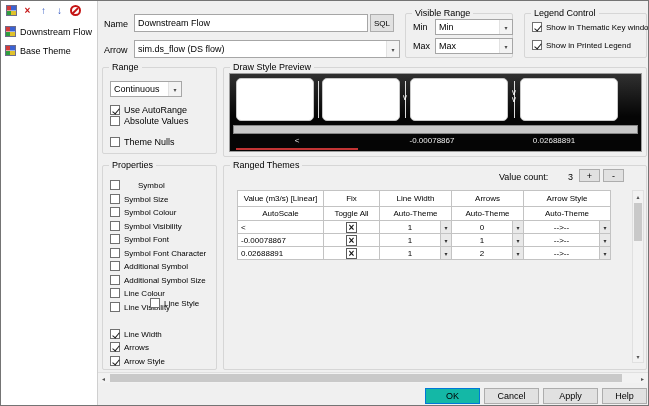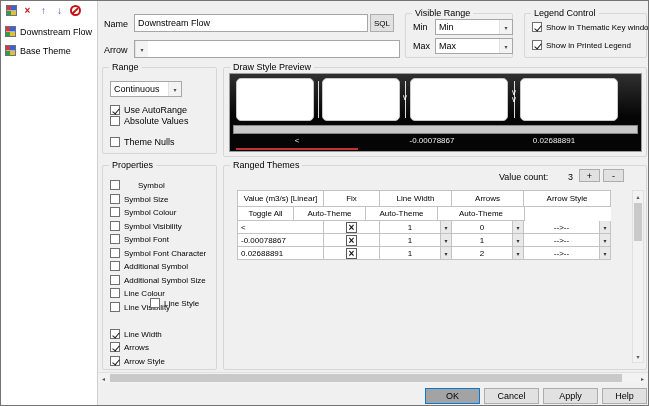--- a/index.html
+++ b/index.html
@@ -16,21 +16,21 @@
 .theme-icon{width:11px;height:11px;flex:none;border:1px solid #6d6d8a;background:linear-gradient(90deg,#d23b3b 0 50%,#3b62d2 50% 100%) top / 100% 50% no-repeat,linear-gradient(90deg,#2f9e3f 0 50%,#e0c22c 50% 100%) bottom / 100% 50% no-repeat}
 .no-icon{width:11px;height:11px;border:2px solid #c51414;border-radius:50%;position:relative;flex:none}
 .no-icon::after{content:"";position:absolute;left:-1px;top:2.5px;width:8px;height:1.5px;background:#c51414;transform:rotate(-45deg)}
 .tree-item{display:flex;align-items:center;gap:4px;height:19px;padding-left:4px;white-space:nowrap}
 
 .group{position:absolute;border:1px solid #d6d6d6;border-radius:2px}
 .gtitle{position:absolute;top:-6px;left:6px;background:#f0f0f0;padding:0 3px;line-height:11px;white-space:nowrap}
 
 .tinput{position:absolute;border:1px solid #a6a6a6;background:#fff;font:inherit;padding:0 3px;color:#000}
 .btn{position:absolute;background:#e1e1e1;border:1px solid #adadad;font:inherit;display:flex;align-items:center;justify-content:center;white-space:nowrap;border-radius:0}
-.btn.default{background:#a3a3a3;border-color:#0078d7}
+.btn.default{background:#14b8a6;border-color:#0078d7}
 .combo{position:absolute;background:#fff;border:1px solid #a6a6a6;display:flex;align-items:center}
 .combo .val{padding-left:3px;white-space:nowrap;overflow:hidden;flex:1}
 .combo .arr{width:13px;align-self:stretch;display:flex;align-items:center;justify-content:center;font-size:6px;color:#4d4d4d;background:#f3f3f3;border-left:1px solid #e2e2e2;flex:none}
 
 .cb{position:absolute;display:flex;align-items:center;gap:4px;white-space:nowrap}
 .cb .box{width:10px;height:10px;border:1px solid #707070;background:#fff;position:relative;flex:none}
 .cb .box.checked::after{content:"";position:absolute;left:2.5px;top:0.5px;width:3px;height:6px;border:solid #1a1a1a;border-width:0 1.5px 1.5px 0;transform:rotate(40deg)}
 .cb.f8{font-size:8px}
 
 .preview{position:absolute;background:linear-gradient(180deg,#303030,#050505 55%);border:1px solid #9d9d9d}
@@ -92,20 +92,21 @@
       <span>Base Theme</span>
     </div>
   </div>
 
   <span class="lbl" style="left:103px;top:18px;">Name</span>
   <input class="tinput" style="left: 133px; top: 13px; width: 234px; height: 18px;" value="Downstream Flow">
   <button class="btn" style="left:369px;top:13px;width:24px;height:18px;font-size:8px;">SQL</button>
 
   <span class="lbl" style="left:103px;top:44px;">Arrow</span>
   <div class="combo" style="left:133px;top:39px;width:266px;height:18px;">
+    <span class="val">sim.ds_flow (DS flow)</span>
     <span class="arr">▾</span>
   </div>
 
   <div class="group" style="left:404px;top:12px;width:108px;height:45px;">
     <span class="gtitle">Visible Range</span>
     <span class="lbl" style="left:7px;top:8px;">Min</span>
     <div class="combo" style="left:29px;top:5px;width:78px;height:16px;">
       <span class="val">Min</span>
       <span class="arr">▾</span>
     </div>
@@ -238,20 +239,21 @@
 
     <div class="rt-table" style="left:13px;top:24px;">
       <div class="trow hrow1">
         <div class="tcell c0">Value (m3/s) [Linear]</div>
         <div class="tcell c1">Fix</div>
         <div class="tcell c2">Line Width</div>
         <div class="tcell c3">Arrows</div>
         <div class="tcell c4">Arrow Style</div>
       </div>
       <div class="trow hrow2">
+        <div class="tcell c0">AutoScale</div>
         <div class="tcell c1">Toggle All</div>
         <div class="tcell c2">Auto-Theme</div>
         <div class="tcell c3">Auto-Theme</div>
         <div class="tcell c4">Auto-Theme</div>
       </div>
       <div class="trow drow">
         <div class="tcell c0">&lt;</div>
         <div class="tcell c1">
             <span class="xbox checked"></span>
           </div>

